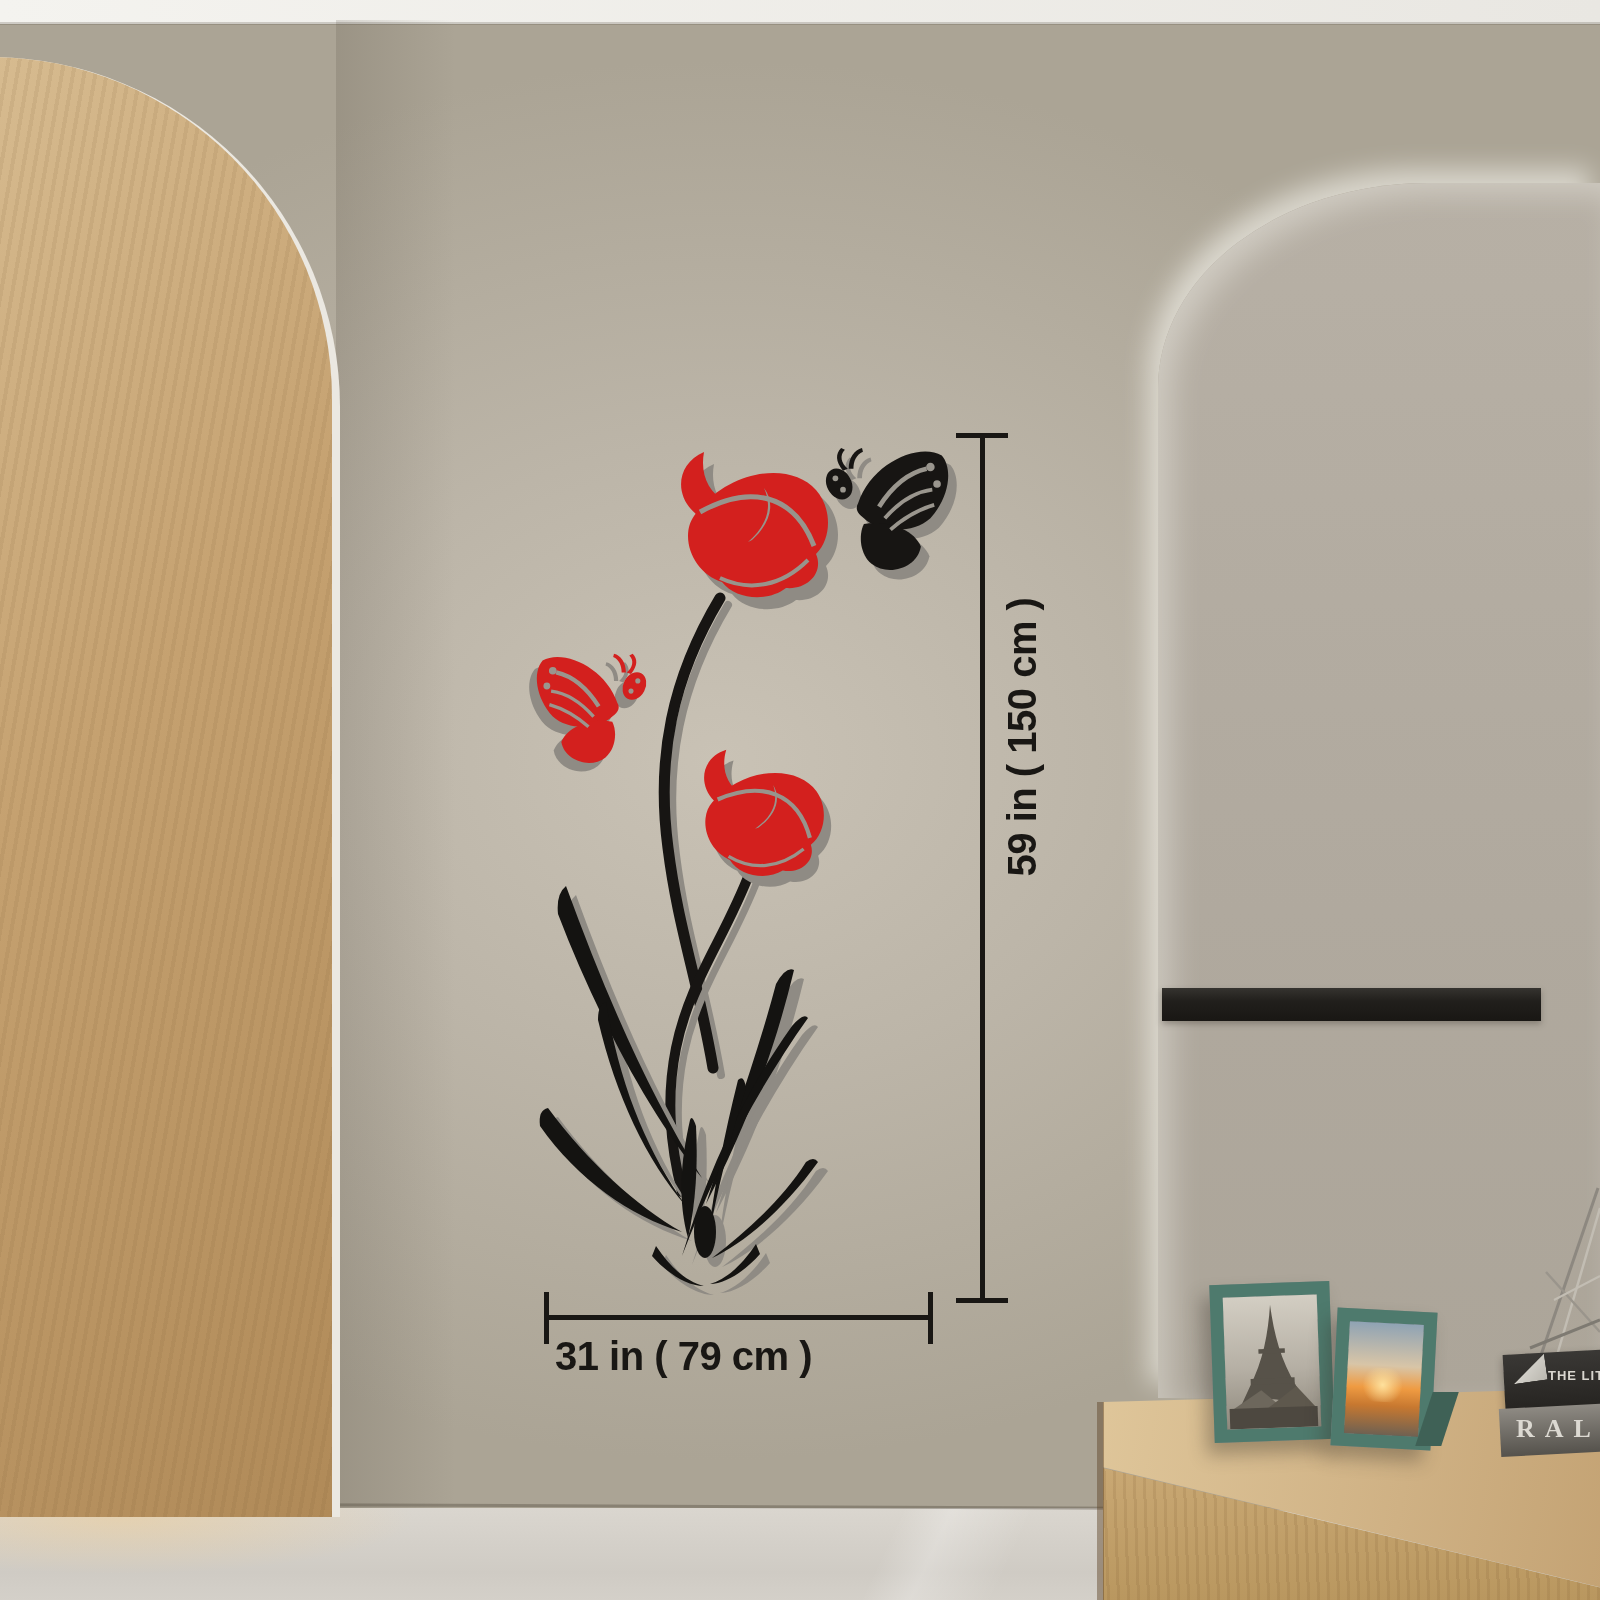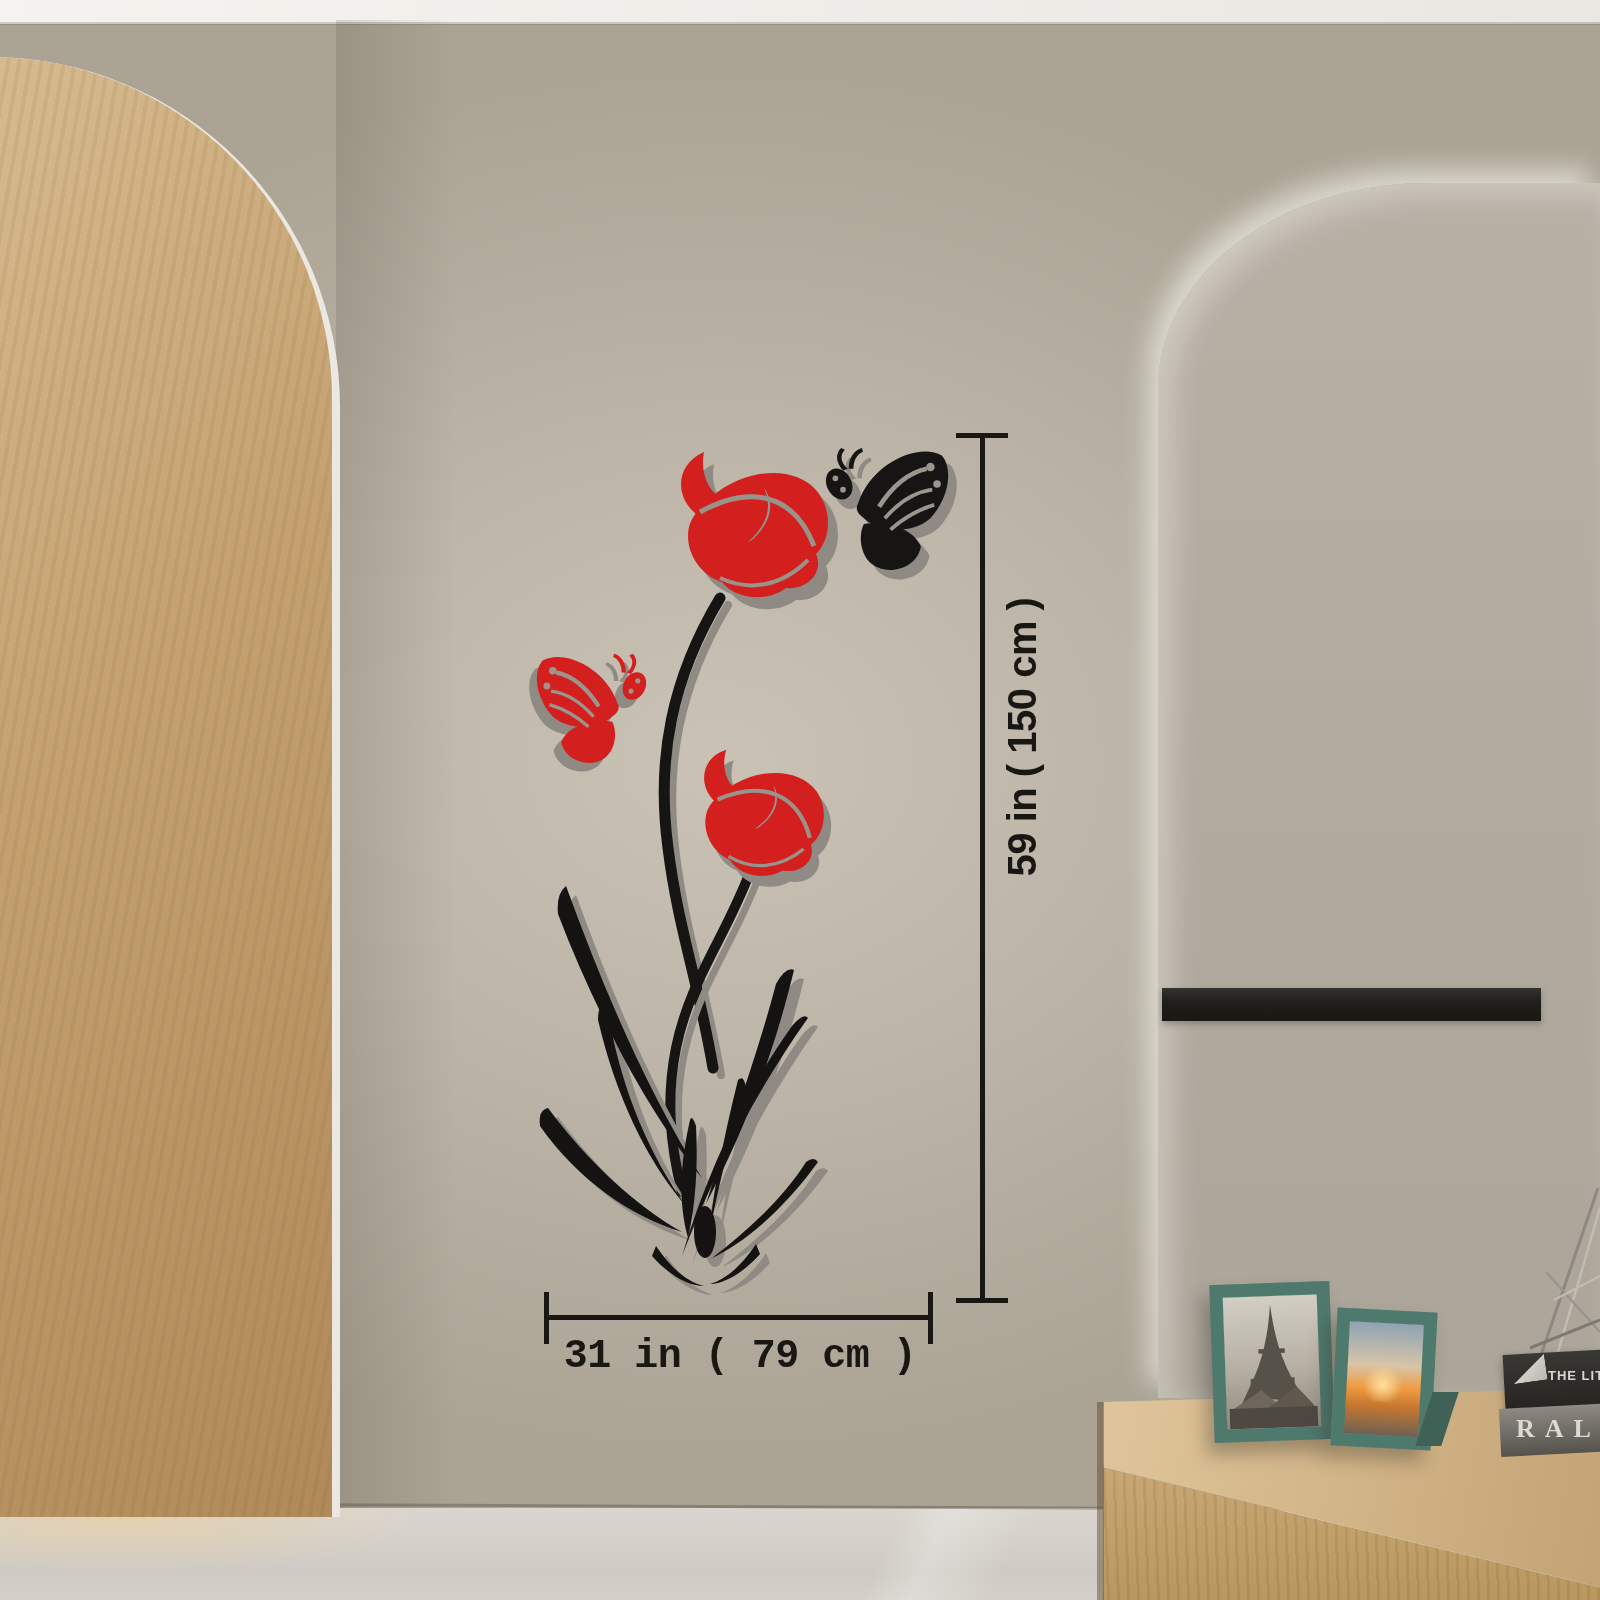--- a/index.html
+++ b/index.html
@@ -123,21 +123,21 @@
   
   .decal-svg{left:420px;top:420px;}
   .dim{background:#191714;}
   .dim.vline{left:980px;top:437px;width:5px;height:866px;}
   .dim.vtick-t{left:956px;top:433px;width:52px;height:5px;}
   .dim.vtick-b{left:956px;top:1298px;width:52px;height:5px;}
   .dim.hline{left:546px;top:1315px;width:386px;height:5px;}
   .dim.htick-l{left:544px;top:1292px;width:5px;height:52px;}
   .dim.htick-r{left:928px;top:1292px;width:5px;height:52px;}
   .dim-label{color:#191714;font-weight:bold;font-size:40px;letter-spacing:-.5px;white-space:nowrap;}
-  .dim-label.h{left:555px;top:1334px;width:370px;text-align:center;font-family:Liberation Mono, monospace;}
+  .dim-label.h{left:555px;top:1334px;width:370px;text-align:left;}
   .dim-label.v{left:1000px;top:902px;width:330px;height:50px;text-align:center;
         transform:rotate(-90deg);transform-origin:left top;}
 
   
   .sb-top{left:1097px;top:1386px;width:503px;height:214px;
         background:linear-gradient(100deg,#dfc69a,#cfb184 60%,#c4a374);
         clip-path:polygon(1.2% 7.5%,100% 1%,100% 94%,1.2% 38%);}
   .sb-front{left:1097px;top:1460px;width:503px;height:140px;
         background:linear-gradient(180deg,#caa975,#b9975f);
         clip-path:polygon(1.2% 5.7%,100% 91%,100% 100%,1.2% 100%);}

